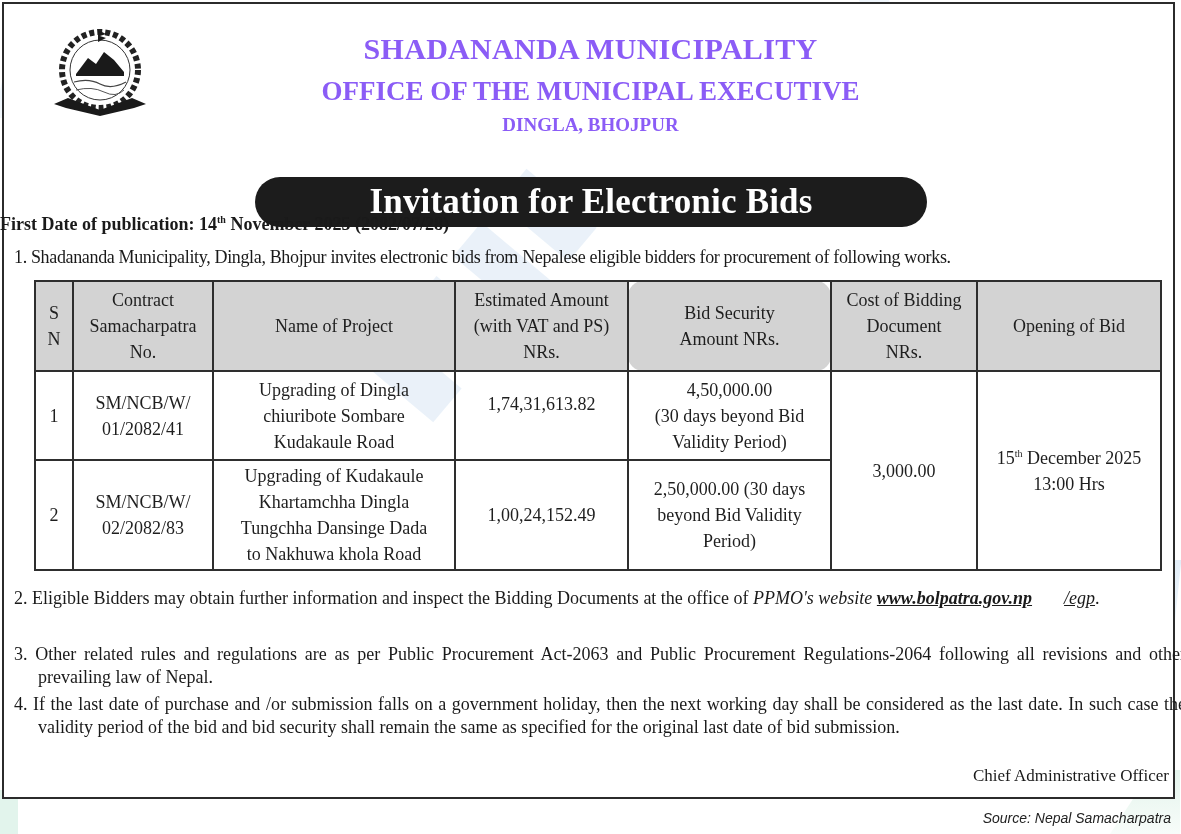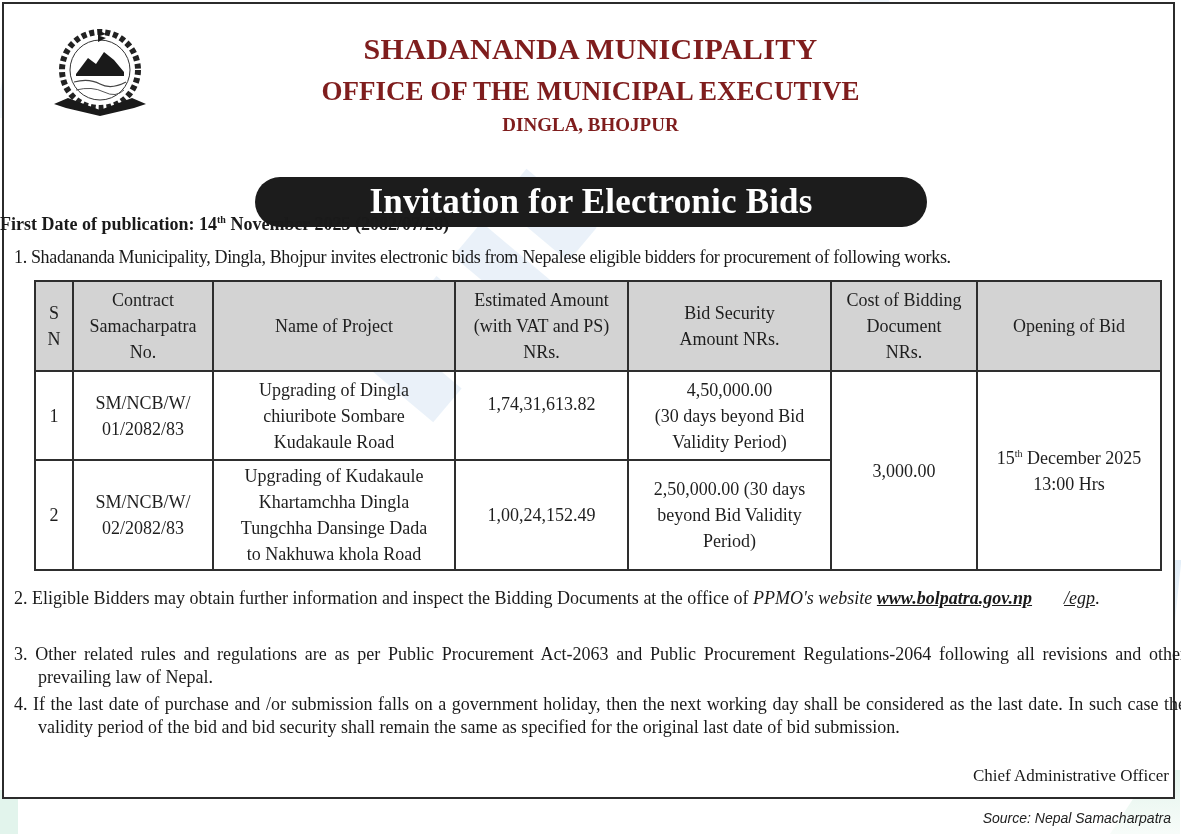--- a/index.html
+++ b/index.html
@@ -19,21 +19,21 @@
     .wm-shard-5 { left: 250px; top: 585px; width: 12px; height: 60px; background: #dcebf7; opacity: .5; }
     .wm-shard-6 { left: 0; top: 790px; width: 18px; height: 44px; background: #d5efe4; opacity: .7; }
     .wm-logo-text {
       left: 330px; top: 350px; font-family: "DejaVu Sans", sans-serif; font-weight: bold;
       font-size: 120px; color: #1f6fc0; opacity: .09; transform: rotate(-50deg); transform-origin: left top;
       letter-spacing: 4px;
     }
 
     .emblem { position: absolute; left: 44px; top: 24px; width: 112px; height: 96px; }
 
-    .hdr { position: absolute; left: 0; width: 1181px; text-align: center; font-weight: bold; color: #7f1d1d; }
+    .hdr { position: absolute; left: 0; width: 1181px; text-align: center; font-weight: bold; color: #8b5cf6; }
     .hdr-1 { top: 32px; font-size: 30px; letter-spacing: .3px; }
     .hdr-2 { top: 76px; font-size: 27px; }
     .hdr-3 { top: 114px; font-size: 19px; }
 
     .banner {
       position: absolute; left: 255px; top: 153px; width: 672px; height: 50px;
       background: #1c1c1c; border-radius: 26px; color: #ffffff; font-weight: bold;
       font-size: 35px; text-align: center; line-height: 50px; letter-spacing: .2px; margin-top: 24px;
     }
     .pubdate { position: absolute; left: 0; width: 1181px; top: 214px; text-align: left; font-weight: bold; font-size: 18px; }
@@ -50,21 +50,21 @@
     .bi { font-weight: normal; font-style: italic; }
 
     table.bids {
       position: absolute; left: 34px; top: 280px; border-collapse: collapse;
       font-size: 18px; line-height: 26px; color: #1e1e1e;
     }
     table.bids th, table.bids td { border: 2px solid #2e2e2e; text-align: center; vertical-align: middle; padding: 0 2px; }
     table.bids th { background: #d3d3d3; font-weight: normal; height: 88px; }
     table.bids td { background: transparent; }
     .c1 { width: 32px; } .c2 { width: 134px; } .c3 { width: 236px; } .c4 { width: 167px; }
-    .c5 { width: 197px; } .c6 { width: 140px; } .c7 { width: 178px; }
+    .c5 { width: 197px; border-radius: 15px; } .c6 { width: 140px; } .c7 { width: 178px; }
     tr.r1 td { height: 87px; }
     tr.r2 td { height: 108px; }
     .valign-up { position: relative; top: -12px; }
 
     .signoff { position: absolute; right: 12px; top: 766px; font-weight: normal; font-size: 17px; }
     .source { position: absolute; right: 10px; top: 810px; font-family: "Liberation Sans", sans-serif; font-style: italic; font-size: 14px; color: #222; }
   </style>
 </head>
 <body>
 
@@ -107,21 +107,21 @@
       <th class="c3">Name of Project</th>
       <th class="c4"><span>Estimated Amount</span><br><span>(with VAT and PS)</span><br><span>NRs.</span></th>
       <th class="c5"><span>Bid Security</span><br><span>Amount NRs.</span></th>
       <th class="c6"><span>Cost of Bidding</span><br><span>Document</span><br><span>NRs.</span></th>
       <th class="c7">Opening of Bid</th>
     </tr>
   </thead>
   <tbody>
     <tr class="r1">
       <td>1</td>
-      <td><span>SM/NCB/W/</span><br><span>01/2082/83</span></td>
+      <td><span>SM/NCB/W/</span><br><span>01/2082/41</span></td>
       <td><span>Upgrading of Dingla</span><br><span>chiuribote Sombare</span><br><span>Kudakaule Road</span></td>
       <td><span class="valign-up">1,74,31,613.82</span></td>
       <td><span>4,50,000.00</span><br><span>(30 days beyond Bid</span><br><span>Validity Period)</span></td>
       <td rowspan="2">3,000.00</td>
       <td rowspan="2"><span>15</span><sup>th</sup><span> December 2025</span><br><span>13:00 Hrs</span></td>
     </tr>
     <tr class="r2">
       <td>2</td>
       <td><span>SM/NCB/W/</span><br><span>02/2082/83</span></td>
       <td><span>Upgrading of Kudakaule</span><br><span>Khartamchha Dingla</span><br><span>Tungchha Dansinge Dada</span><br><span>to Nakhuwa khola Road</span></td>

